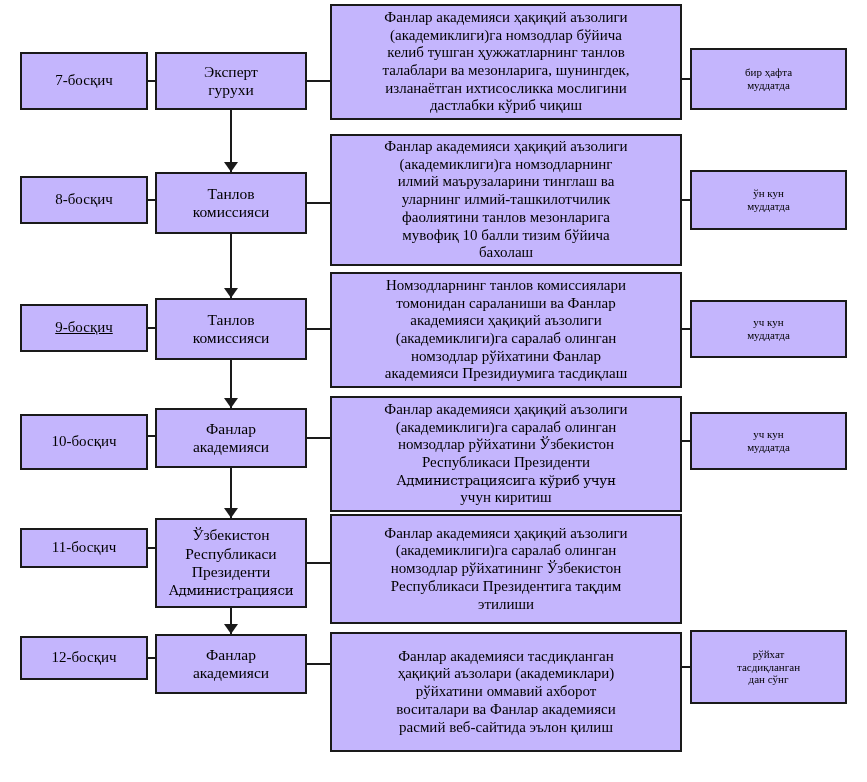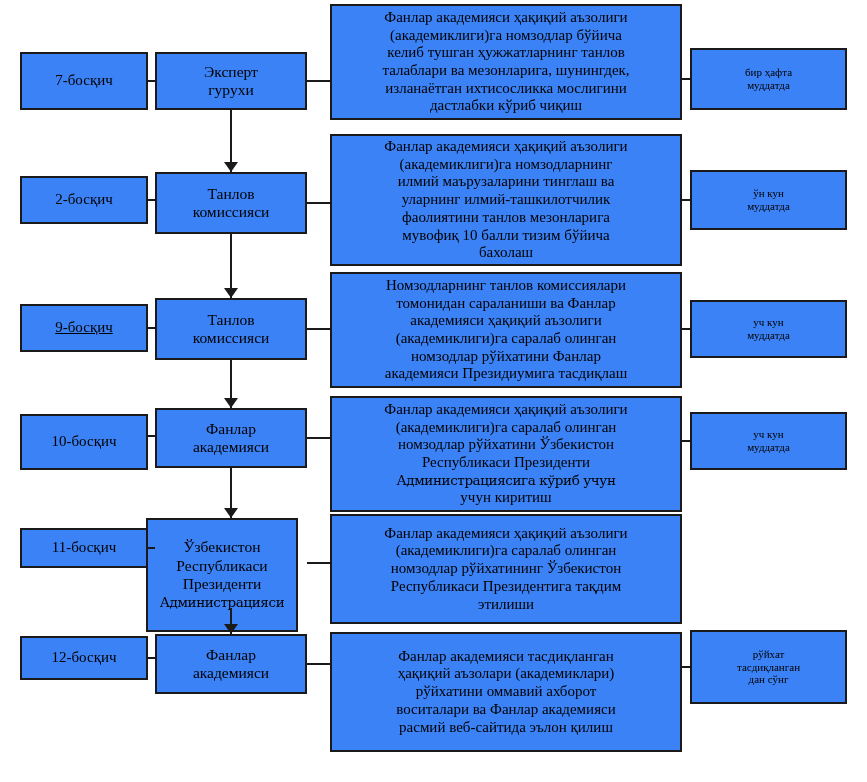--- a/index.html
+++ b/index.html
@@ -9,21 +9,21 @@
     font-family:"Liberation Serif","DejaVu Serif",serif;
     color:#000000;
     position:relative;
     overflow:hidden;
   }
   #chart{position:absolute;left:0;top:0;width:867px;height:782px;}
 
   .box{
     position:absolute;
     border:2px solid #1a1a1a;
-    background:#3b82f6;
+    background:#c4b5fd;
     box-sizing:border-box;
     display:flex;
     align-items:center;
     justify-content:center;
     text-align:center;
     line-height:1.18;
     padding:2px 4px;
   }
   .box .txt{display:block;width:100%;}
 
@@ -65,21 +65,21 @@
     <div class="box main-box" style="left: 330px; top: 4px; width: 352px; height: 116px;">
       <span class="txt">Фанлар академияси ҳақиқий аъзолиги<br>(академиклиги)га номзодлар бўйича<br>келиб тушган ҳужжатларнинг танлов<br>талаблари ва мезонларига, шунингдек,<br>изланаётган ихтисосликка мослигини<br>дастлабки кўриб чиқиш</span>
     </div>
     <div class="box dur-box" style="left: 690px; top: 48px; width: 157px; height: 62px;">
       <span class="txt">бир  ҳафта<br>муддатда</span>
     </div>
     <div class="hline" style="left: 148px; top: 80px; width: 7px;"></div>
     <div class="hline" style="left: 307px; top: 80px; width: 23px;"></div>
     <div class="hline" style="left: 682px; top: 78px; width: 8px;"></div>
     <div class="box stage-box" style="left: 20px; top: 176px; width: 128px; height: 48px;">
-      <span class="txt">2-босқич</span>
+      <span class="txt">8-босқич</span>
     </div>
     <div class="box actor-box" style="left: 155px; top: 172px; width: 152px; height: 62px;">
       <span class="txt">Танлов<br>комиссияси</span>
     </div>
     <div class="box main-box" style="left: 330px; top: 134px; width: 352px; height: 132px;">
       <span class="txt">Фанлар академияси ҳақиқий аъзолиги<br>(академиклиги)га номзодларнинг<br>илмий маърузаларини тинглаш ва<br>уларнинг илмий-ташкилотчилик<br>фаолиятини танлов мезонларига<br>мувофиқ 10 балли тизим бўйича<br>бахолаш</span>
     </div>
     <div class="box dur-box" style="left: 690px; top: 170px; width: 157px; height: 60px;">
       <span class="txt">ўн кун<br>муддатда</span>
     </div>
@@ -112,21 +112,21 @@
     </div>
     <div class="box dur-box" style="left: 690px; top: 412px; width: 157px; height: 58px;">
       <span class="txt">уч кун<br>муддатда</span>
     </div>
     <div class="hline" style="left: 148px; top: 435px; width: 7px;"></div>
     <div class="hline" style="left: 307px; top: 437px; width: 23px;"></div>
     <div class="hline" style="left: 682px; top: 440px; width: 8px;"></div>
     <div class="box stage-box" style="left: 20px; top: 528px; width: 128px; height: 40px;">
       <span class="txt">11-босқич</span>
     </div>
-    <div class="box actor-box" style="left: 146px; top: 518px; width: 152px; height: 114px;">
+    <div class="box actor-box" style="left: 155px; top: 518px; width: 152px; height: 90px;">
       <span class="txt">Ўзбекистон<br>Республикаси<br>Президенти<br><span class="admin">Администрацияси</span></span>
     </div>
     <div class="box main-box" style="left: 330px; top: 514px; width: 352px; height: 110px;">
       <span class="txt">Фанлар академияси ҳақиқий аъзолиги<br>(академиклиги)га саралаб олинган<br>номзодлар рўйхатининг Ўзбекистон<br>Республикаси Президентига тақдим<br>этилиши</span>
     </div>
     <div class="hline" style="left: 148px; top: 547px; width: 7px;"></div>
     <div class="hline" style="left: 307px; top: 562px; width: 23px;"></div>
     <div class="box stage-box" style="left: 20px; top: 636px; width: 128px; height: 44px;">
       <span class="txt">12-босқич</span>
     </div>

